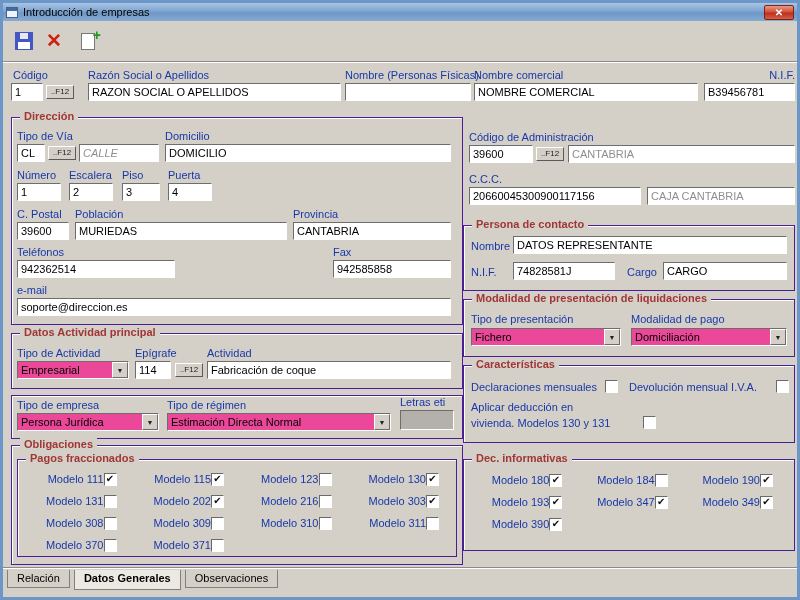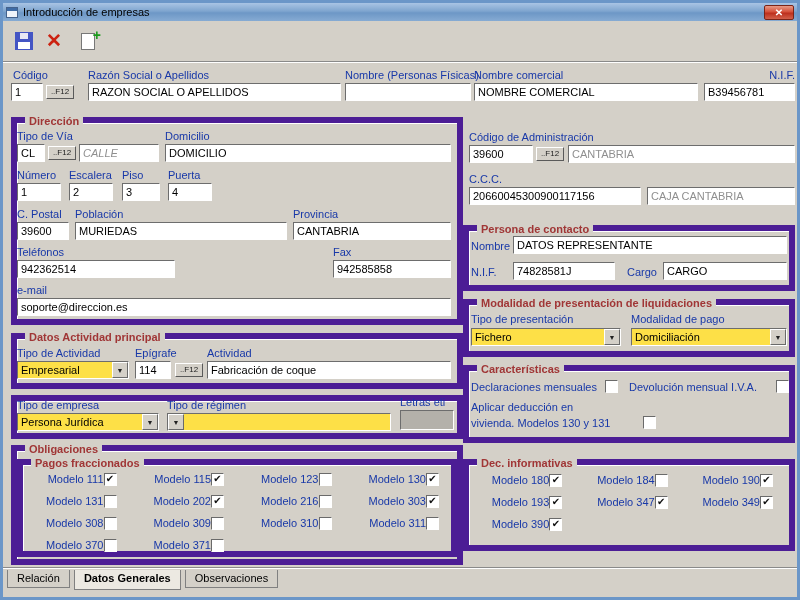--- a/index.html
+++ b/index.html
@@ -27,26 +27,26 @@
   .newdoc::after { content:'+'; position:absolute; top:-7px; right:-7px; color:#1a9a1a; font-size:14px; font-weight:bold; }
 
   .divider { position:absolute; left:0; right:0; height:2px; border-top:1px solid #8a8a8a; border-bottom:1px solid #ffffff; }
 
   .lbl { position:absolute; font-size:11px; color:#1838a8; white-space:nowrap; }
   .tb { position:absolute; height:18px; font-size:11px; font-family:"Liberation Sans",sans-serif; padding:0 3px;
     background:#fff; color:#000; border:1px solid; border-color:#6d6d6d #ffffff #ffffff #6d6d6d; outline:none; }
   .tb.gray { color:#8f8f8f; }
   .f12 { position:absolute; width:28px; height:14px; font-size:8px; font-family:"Liberation Sans",sans-serif;
     background:#d4d0c8; border:1px solid; border-color:#ffffff #5a5a5a #5a5a5a #ffffff; color:#222; line-height:10px; }
-  .combo { position:absolute; height:18px; background:#fde047; border:1px solid; border-color:#6d6d6d #ffffff #ffffff #6d6d6d;
+  .combo { position:absolute; height:18px; background:#ec4899; border:1px solid; border-color:#6d6d6d #ffffff #ffffff #6d6d6d;
     display:flex; align-items:center; }
   .combo-text { flex:1; font-size:11px; padding-left:3px; white-space:nowrap; overflow:hidden; }
   .combo-arrow { width:16px; height:100%; background:#d4d0c8; border:1px solid; border-color:#ffffff #6a6a6a #6a6a6a #ffffff;
     font-size:7px; color:#222; display:flex; align-items:center; justify-content:center; flex:none; }
-  .gbox { position:absolute; border:6px solid #4c1d95; box-shadow:1px 1px 0 #ffffff inset; }
+  .gbox { position:absolute; border:1px solid #4c1d95; box-shadow:1px 1px 0 #ffffff inset; }
   .gbox-title { position:absolute; top:-8px; left:8px; background:#d4d0c8; padding:0 4px; font-size:11px;
     font-weight:bold; color:#a03636; white-space:nowrap; }
   .sunken-gray { position:absolute; background:#b4b1aa; border:1px solid; border-color:#6d6d6d #ffffff #ffffff #6d6d6d; }
 
   .cb { display:inline-flex; align-items:center; justify-content:center; width:13px; height:13px; background:#fff;
     border:1px solid; border-color:#6a6a6a #ffffff #ffffff #6a6a6a; flex:none; }
   .cb.checked::after { content:"✔"; font-size:10px; color:#111; position:relative; top:-1px; }
   .posabs { position:absolute; }
 
   .cb-grid { position:absolute; display:grid; row-gap:8px; }
@@ -171,20 +171,21 @@
   <input class="tb" style="left: 204px; top: 358px; width: 244px;" value="Fabricación de coque">
 
   <div class="gbox" style="left:8px;top:392px;width:452px;height:44px"></div>
   <span class="lbl" style="left:14px;top:396px">Tipo de empresa</span>
   <div class="combo" style="left:14px;top:410px;width:142px">
     <span class="combo-text">Persona Jurídica</span>
     <span class="combo-arrow">▼</span>
   </div>
   <span class="lbl" style="left:164px;top:396px">Tipo de régimen</span>
   <div class="combo" style="left:164px;top:410px;width:224px">
+    <span class="combo-text">Estimación Directa Normal</span>
     <span class="combo-arrow">▼</span>
   </div>
   <span class="lbl" style="left:397px;top:393px">Letras eti</span>
   <div class="sunken-gray" style="left:397px;top:407px;width:54px;height:20px"></div>
 
   <div class="gbox" style="left:460px;top:362px;width:332px;height:78px">
     <span class="gbox-title">Características</span>
   </div>
   <span class="lbl" style="left:468px;top:378px">Declaraciones mensuales</span>
   <span class="cb posabs" style="left:602px;top:377px"></span>

